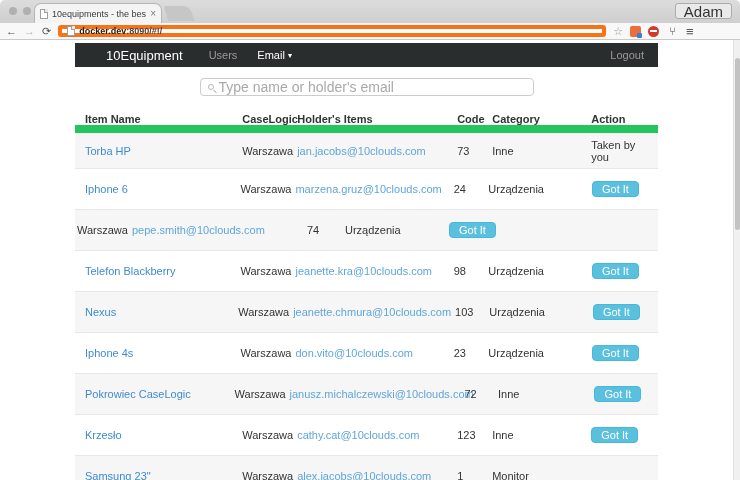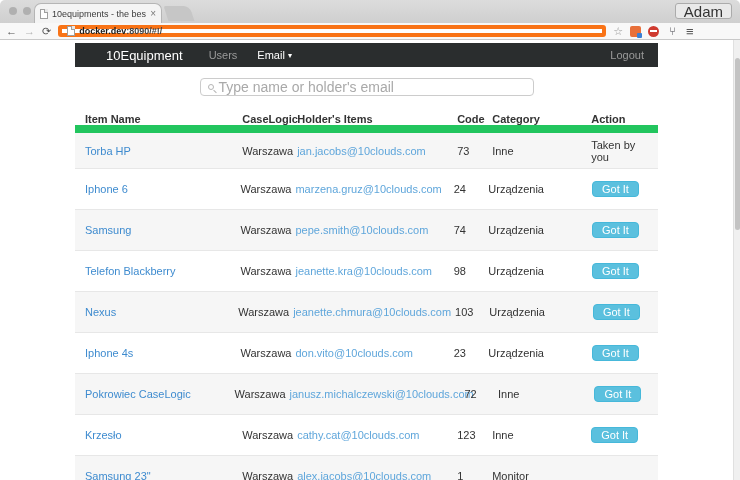--- a/index.html
+++ b/index.html
@@ -156,21 +156,20 @@
           </div>
           <div class="trow">
             <div class="cell c-name link-name">Iphone 6</div>
             <div class="cell c-loc">Warszawa</div>
             <div class="cell c-email link-email">marzena.gruz@10clouds.com</div>
             <div class="cell c-code">24</div>
             <div class="cell c-cat">Urządzenia</div>
             <div class="cell c-action"><button class="got-it">Got It</button></div>
           </div>
           <div class="trow odd">
-            <div class="cell c-name link-name">Samsung</div>
             <div class="cell c-loc">Warszawa</div>
             <div class="cell c-email link-email">pepe.smith@10clouds.com</div>
             <div class="cell c-code">74</div>
             <div class="cell c-cat">Urządzenia</div>
             <div class="cell c-action"><button class="got-it">Got It</button></div>
           </div>
           <div class="trow">
             <div class="cell c-name link-name">Telefon Blackberry</div>
             <div class="cell c-loc">Warszawa</div>
             <div class="cell c-email link-email">jeanette.kra@10clouds.com</div>

